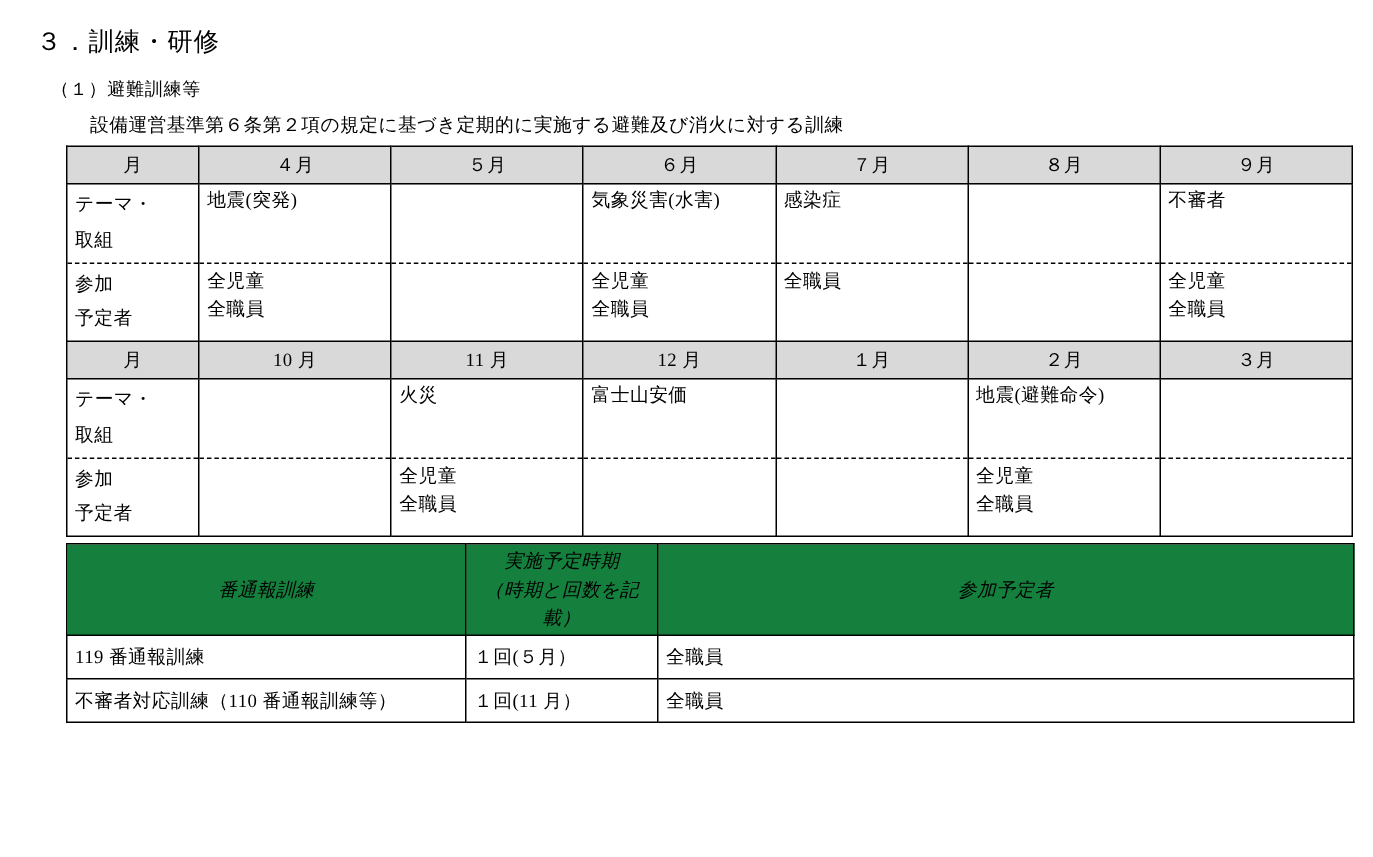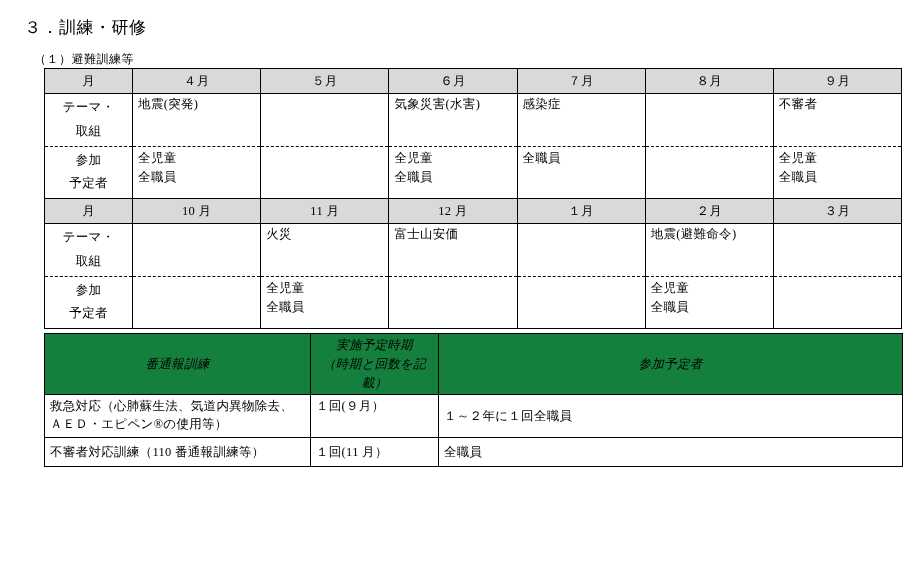--- a/index.html
+++ b/index.html
@@ -58,21 +58,20 @@
   #drill-table td {
     height: 18px;
   }
   #drill-table .month-head {
     background: #d9d9d9;
     text-align: center;
     vertical-align: middle;
     height: 20px;
   }
   #drill-table .rowlabel {
-    text-align: center;
     vertical-align: middle;
     line-height: 1.9;
     background: #ffffff;
   }
   #drill-table .cell-theme {
     height: 46px;
   }
   #drill-table .cell-part {
     height: 46px;
     line-height: 1.55;
@@ -112,20 +111,21 @@
 </style>
 </head>
 <body>
 
 <div class="page">
 
   <div class="heading">３．訓練・研修</div>
 
   <div class="subheading">（１）避難訓練等</div>
 
+  <div class="note">設備運営基準第６条第２項の規定に基づき定期的に実施する避難及び消火に対する訓練</div>
 
   <table class="grid" id="drill-table">
     <colgroup>
       <col style="width:88px">
       <col style="width:128px">
       <col style="width:128px">
       <col style="width:128px">
       <col style="width:128px">
       <col style="width:128px">
       <col style="width:128px">
@@ -209,23 +209,23 @@
     <thead>
       <tr>
         <th class="nowrap">番通報訓練</th>
         <th class="nowrap">実施予定時期
 （時期と回数を記載）</th>
         <th class="nowrap">参加予定者</th>
       </tr>
     </thead>
     <tbody>
       <tr>
-        <td class="multi" style="vertical-align:top;">救急対応（心肺蘇生法、気道内異物除去、ＡＥＤ・エピペン®の使用等）</td>
-        <td class="multi" style="vertical-align:top;">１回(９月）</td>
-        <td class="multi">１～２年に１回全職員</td>
+        <td>119 番通報訓練</td>
+        <td>１回(５月）</td>
+        <td>全職員</td>
       </tr>
       <tr>
         <td>不審者対応訓練（110 番通報訓練等）</td>
         <td>１回(11 月）</td>
         <td>全職員</td>
       </tr>
     </tbody>
   </table>
 
 </div>

